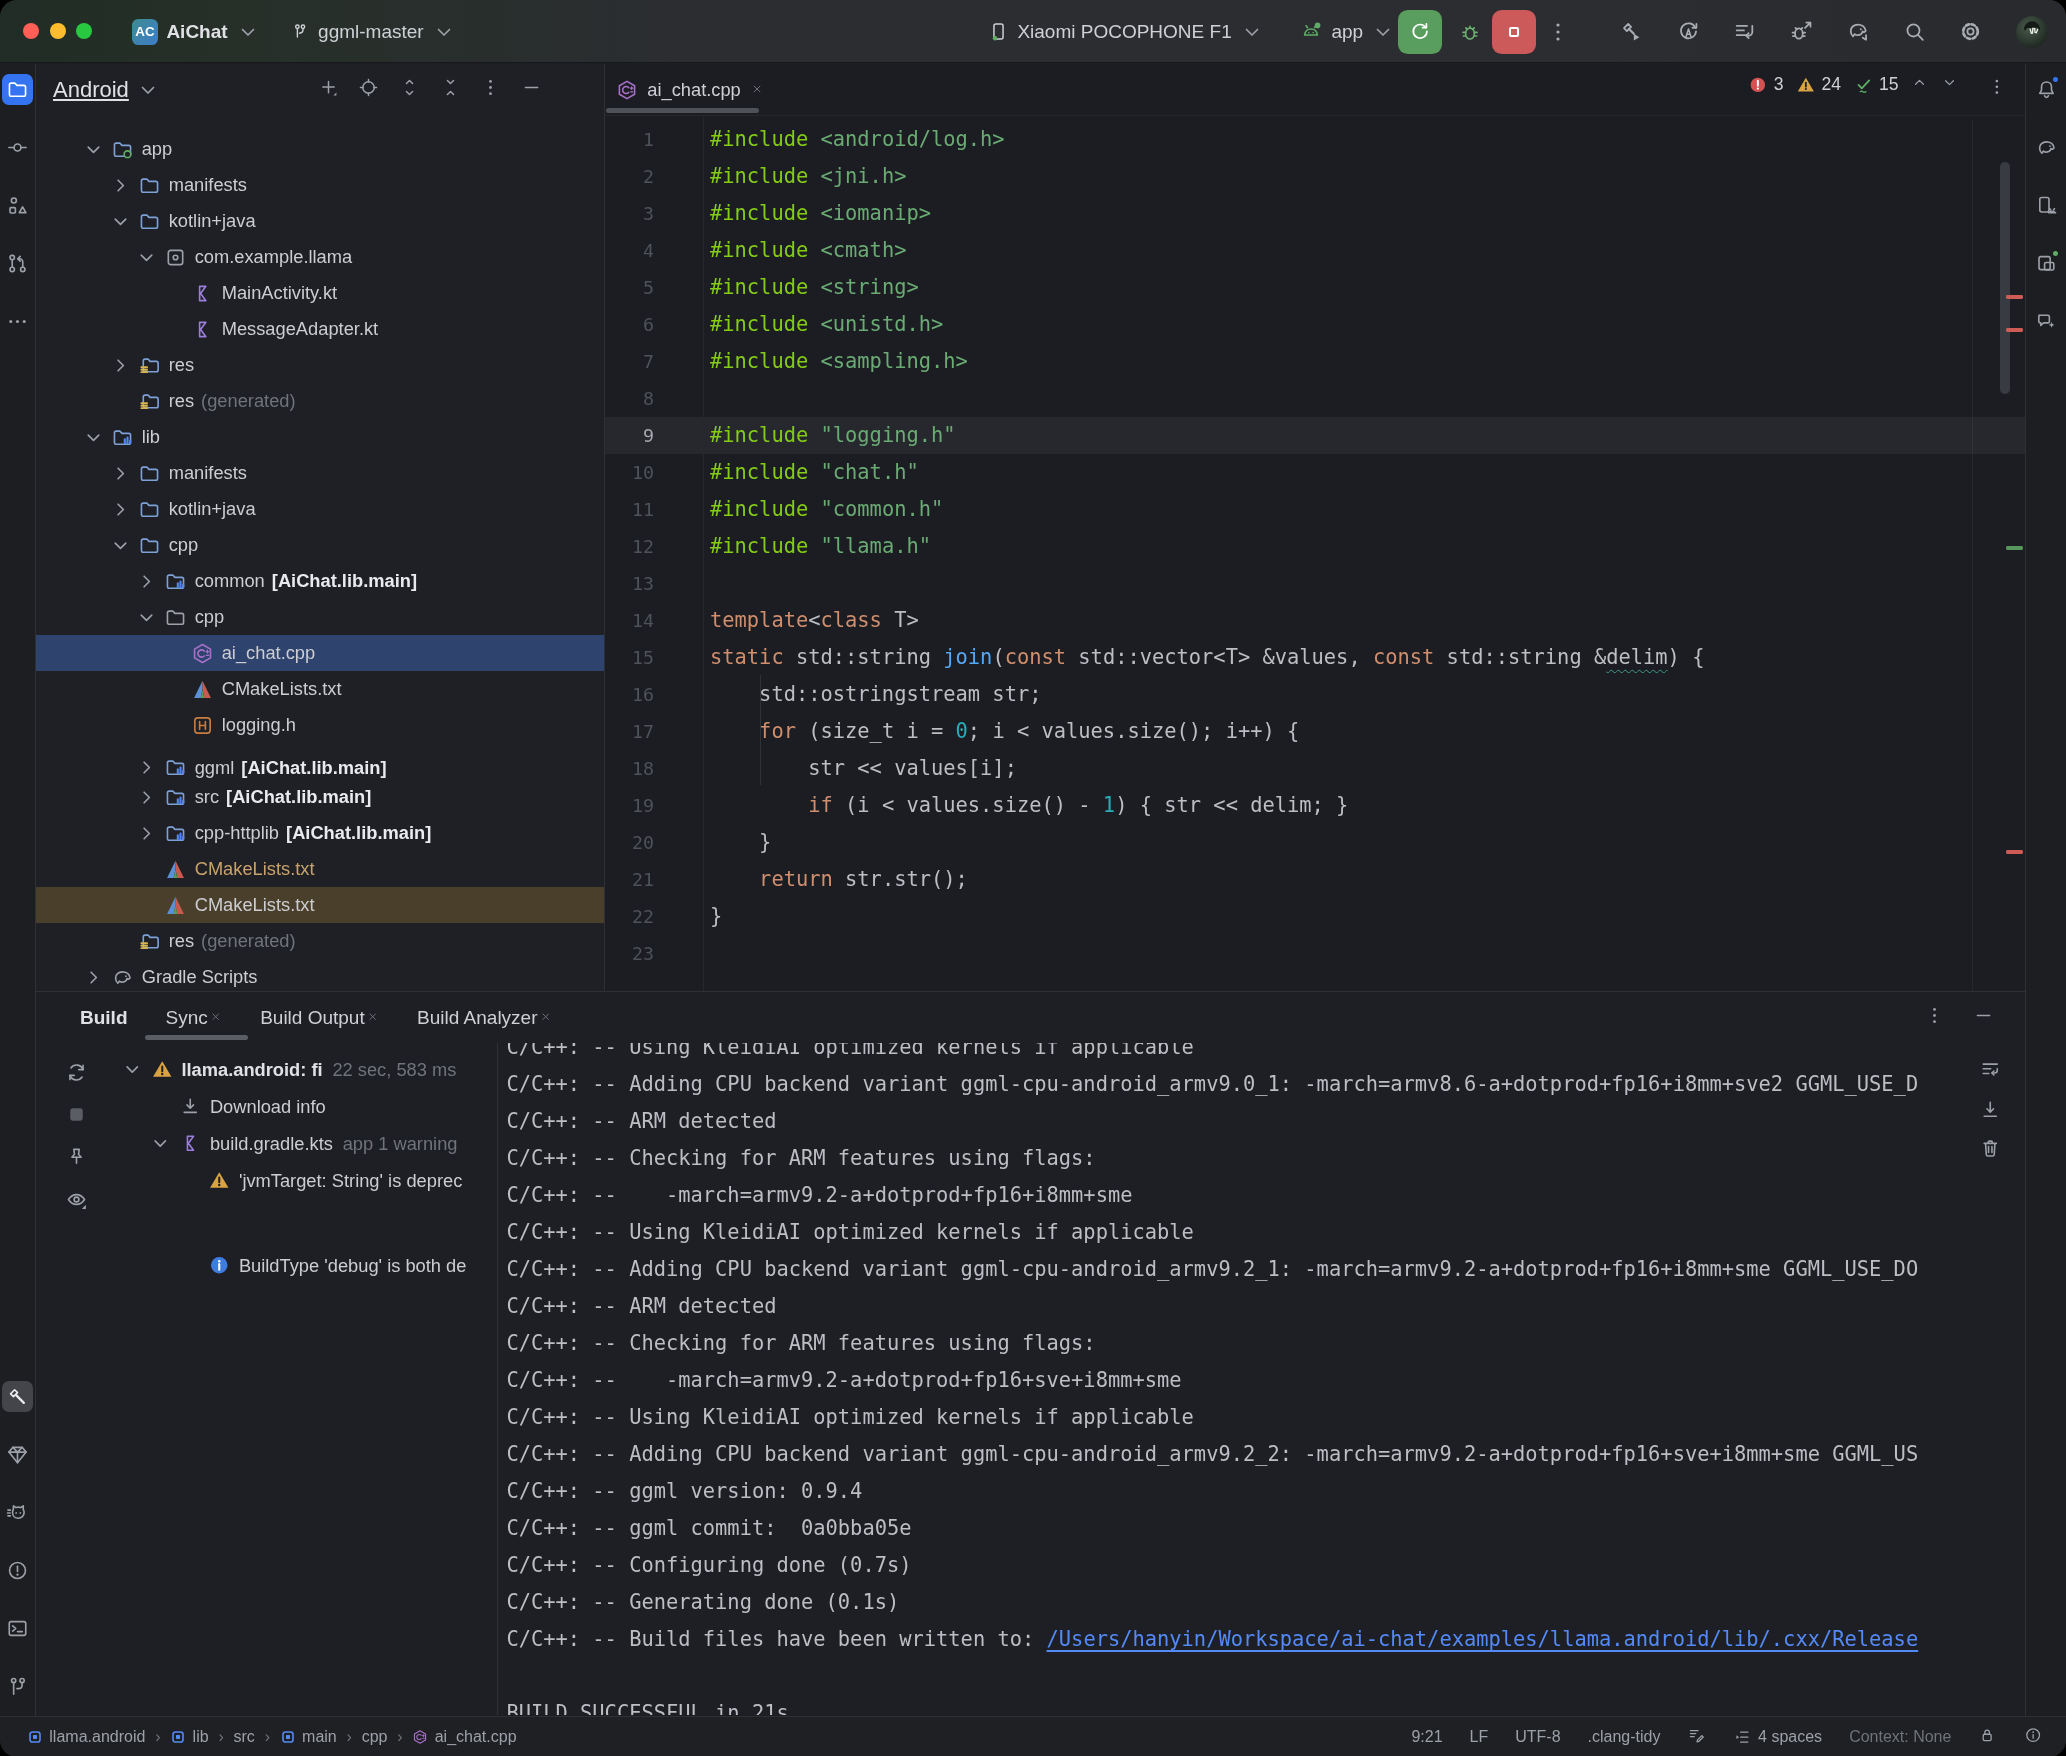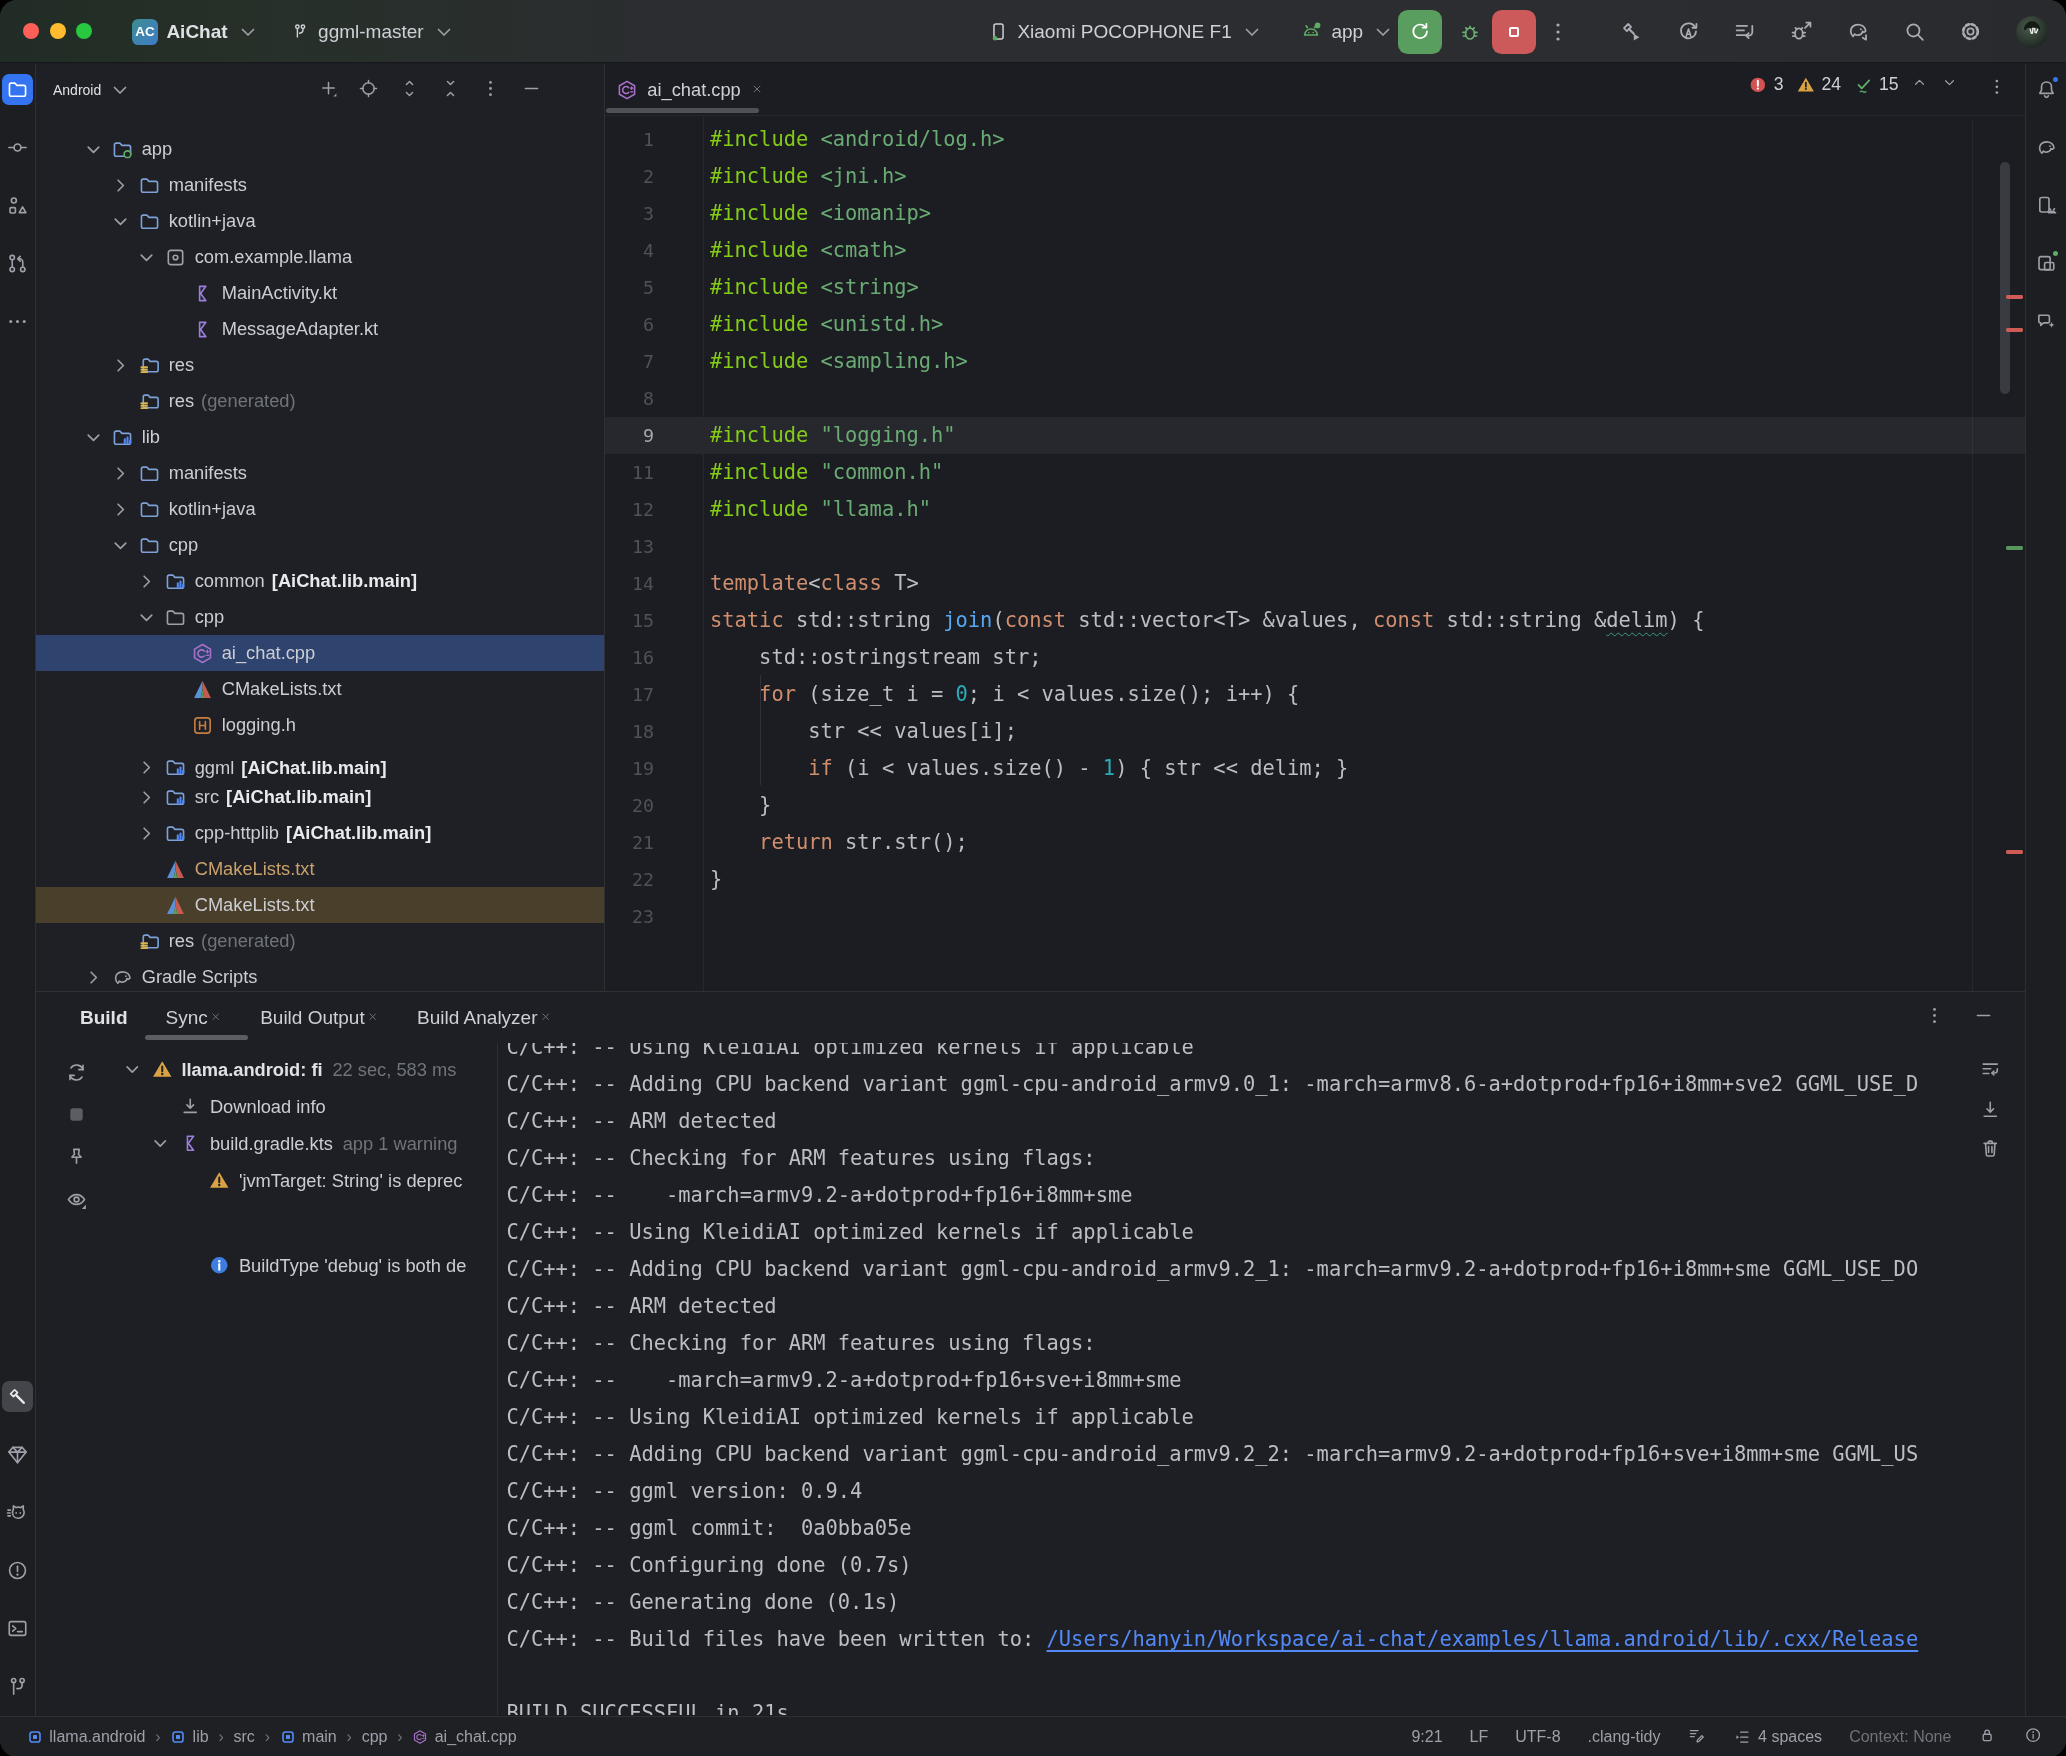--- a/index.html
+++ b/index.html
@@ -36,21 +36,21 @@
   .sgroup{display:flex;flex-direction:column;gap:27px;align-items:center;}
   .sgroup.bottom{margin-top:auto;}
   .sbtn{width:31px;height:31px;border-radius:7px;display:flex;align-items:center;justify-content:center;color:#9DA0A8;position:relative;}
   .sbtn svg.ic{width:23px;height:23px;}
   .sbtn.on{background:#43454A;color:#E8EAED;}
   .sbtn.on.accent{background:#3574F0;color:#fff;}
   .sbtn .dot{position:absolute;top:1.4px;right:1.4px;width:9.1px;height:9.1px;border-radius:50%;border:2.1px solid #1C1E22;}
 
   
   .ppanel{position:absolute;left:36px;top:64px;width:569px;bottom:766px;background:#1E2025;border-right:0.7px solid #2E3034;}
-  .pp-header{height:52px;display:flex;align-items:center;padding:0 62px 0 17px;color:#DFE1E5;font-size:14px;gap:7px;}
+  .pp-header{height:52px;display:flex;align-items:center;padding:0 62px 0 17px;color:#DFE1E5;font-size:22px;gap:7px;text-decoration:underline;}
   .pp-icons{margin-left:auto;display:flex;gap:19.7px;align-items:center;color:#9DA0A8;}
   .pp-icons svg.ic{width:21px;height:21px;}
   .ptree{position:absolute;left:0;right:0;top:67px;bottom:0;overflow:hidden;}
   .trow{height:36px;display:flex;align-items:center;font-size:18.3px;color:#CBCDD2;white-space:nowrap;}
   .trow.selected{background:#2E436E;}
   .trow.warn{background:#4A3F2A;}
   .chev{width:27px;display:flex;align-items:center;justify-content:center;color:#9DA0A8;flex:none;}
   .chev svg.ic{width:15.5px;height:15.5px;}
   .trow svg.ic{width:23px;height:23px;margin-right:7.7px;}
   .tsx{margin-left:7px;}
@@ -929,20 +929,24 @@
           <span class="ln">7</span>
           <span class="ct"><span class="tk-p">#include</span><span class="tk-d"> </span><span class="tk-s">&lt;sampling.h&gt;</span></span>
         </div>
         <div class="cl">
           <span class="ln">8</span>
           <span class="ct"></span>
         </div>
         <div class="cl cur">
           <span class="ln">9</span>
           <span class="ct"><span class="tk-p">#include</span><span class="tk-d"> </span><span class="tk-s">"logging.h"</span></span>
+        </div>
+        <div class="cl">
+          <span class="ln">10</span>
+          <span class="ct"><span class="tk-p">#include</span><span class="tk-d"> </span><span class="tk-s">"chat.h"</span></span>
         </div>
         <div class="cl">
           <span class="ln">11</span>
           <span class="ct"><span class="tk-p">#include</span><span class="tk-d"> </span><span class="tk-s">"common.h"</span></span>
         </div>
         <div class="cl">
           <span class="ln">12</span>
           <span class="ct"><span class="tk-p">#include</span><span class="tk-d"> </span><span class="tk-s">"llama.h"</span></span>
         </div>
         <div class="cl">

